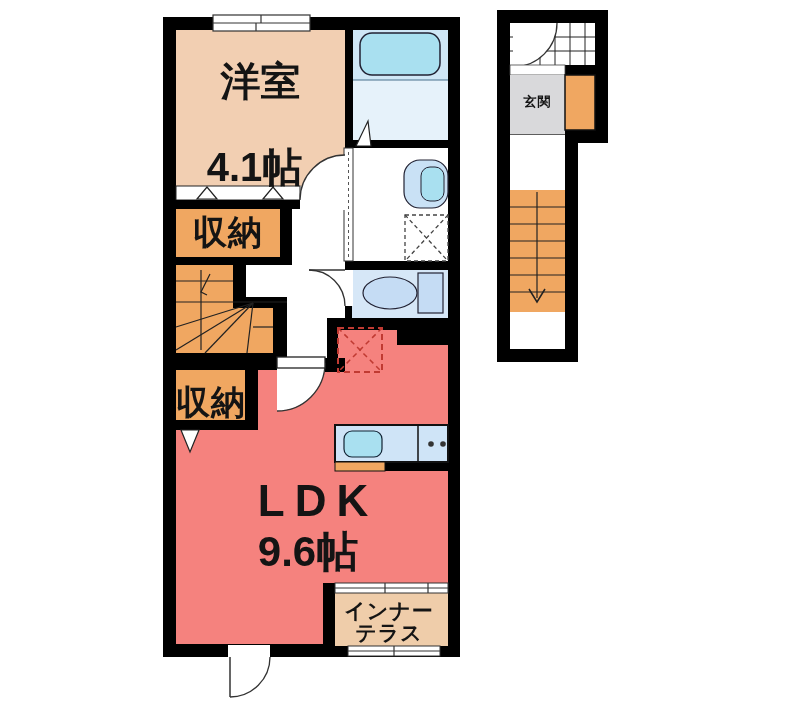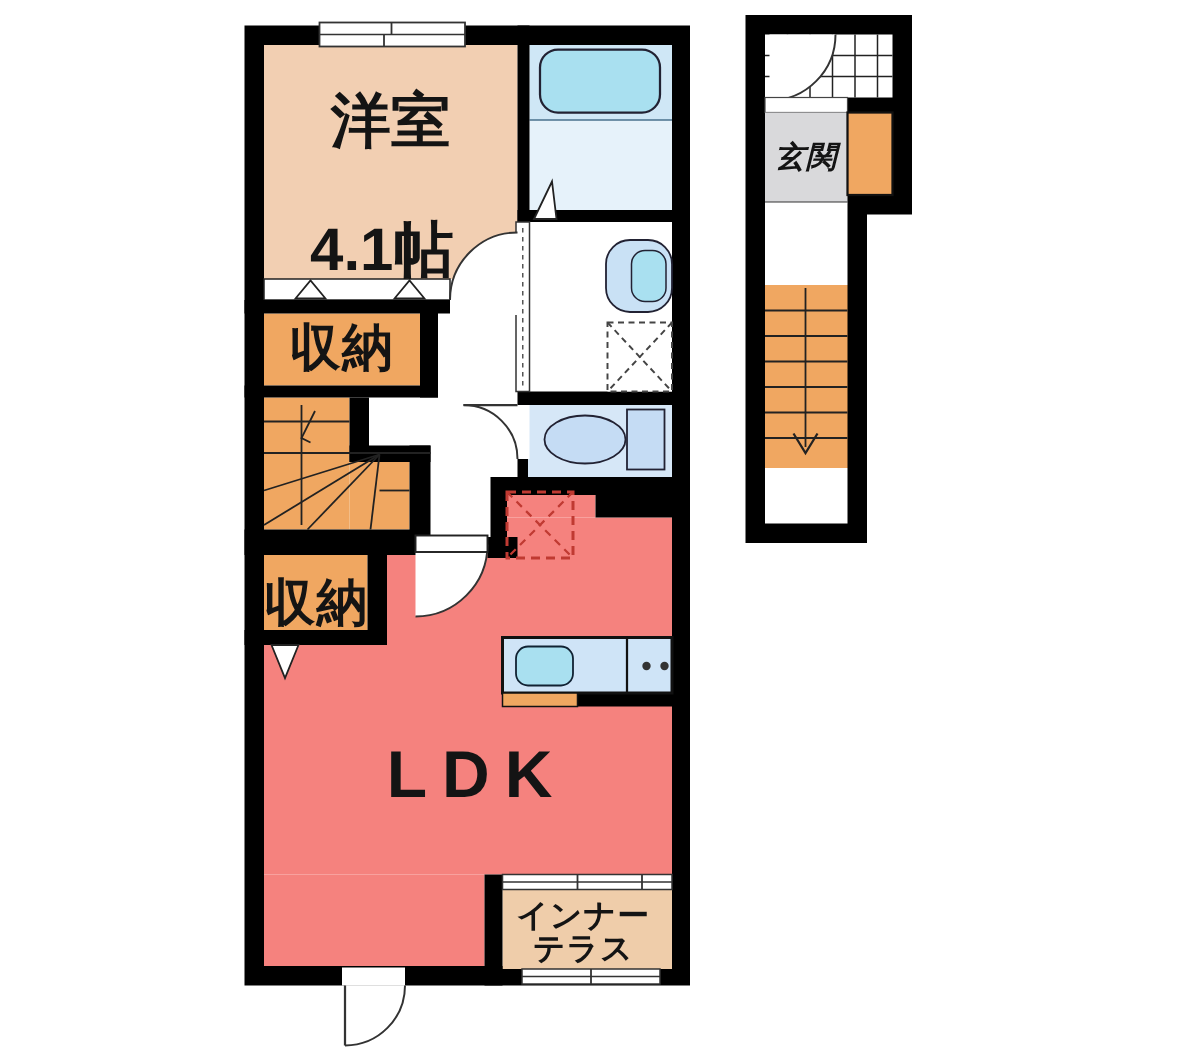--- a/index.html
+++ b/index.html
@@ -10,21 +10,21 @@
   .plan-svg{position:absolute;left:0;top:0;}
   .lbl{
     position:absolute;text-align:center;font-weight:700;color:#141414;
     line-height:1.05;white-space:nowrap;
   }
   .lbl-room{font-size:40px;}
   .lbl-ldk{font-size:44px;letter-spacing:10px;padding-left:10px;}
   .lbl-ldk-size{font-size:42px;}
   .lbl-storage{font-size:34px;letter-spacing:1px;}
   .lbl-terrace{font-size:21px;letter-spacing:1px;}
-  .lbl-entrance{font-size:20px;letter-spacing:1px;font-style:italic;}
+  .lbl-entrance{font-size:13px;letter-spacing:1px;}
 
   .f-wall{fill:var(--c-wall,#000000);}
   .f-floor{fill:#ffffff;}
   .f-room{fill:var(--c-room,#f2cfb2);}
   .f-storage{fill:var(--c-storage,#f0a761);}
   .f-stairs{fill:var(--c-stairs,#f0a761);}
   .f-ldk{fill:var(--c-ldk,#f5827e);}
   .f-terrace{fill:var(--c-terrace,#efcdaa);}
   .f-entrance{fill:var(--c-entrance,#d9d9db);}
   .f-bath{fill:var(--c-bath,#cfe7f6);}
@@ -193,17 +193,18 @@
         <polyline points="529,289 537,302 545,289" fill="none" stroke-width="1.5"></polyline>
       </g>
       <rect x="510" y="312" width="55" height="37" fill="#fff"></rect>
     </g>
   </svg>
 
   <div class="lbl lbl-room" style="left:176px;top:60px;width:169px;">洋室</div>
   <div class="lbl lbl-room" style="left:170px;top:114px;width:169px;margin-top:32px;">4.1帖</div>
   <div class="lbl lbl-storage" style="left:176px;top:215px;width:104px;">収納</div>
   <div class="lbl lbl-storage" style="left:176px;top:385px;width:69px;">収納</div>
-  <div class="lbl lbl-ldk" style="left:228px;top:478px;width:160px;margin-top:16px;">LDK</div>
+  <div class="lbl lbl-ldk" style="left:228px;top:478px;width:160px;">LDK</div>
+  <div class="lbl lbl-ldk-size" style="left:228px;top:530px;width:160px;">9.6帖</div>
   <div class="lbl lbl-terrace" style="left:335px;top:600px;width:108px;">インナー</div>
   <div class="lbl lbl-terrace" style="left:335px;top:622px;width:108px;">テラス</div>
   <div class="lbl lbl-entrance" style="left:510px;top:95px;width:55px;">玄関</div>
 </div>
 
 </body></html>

